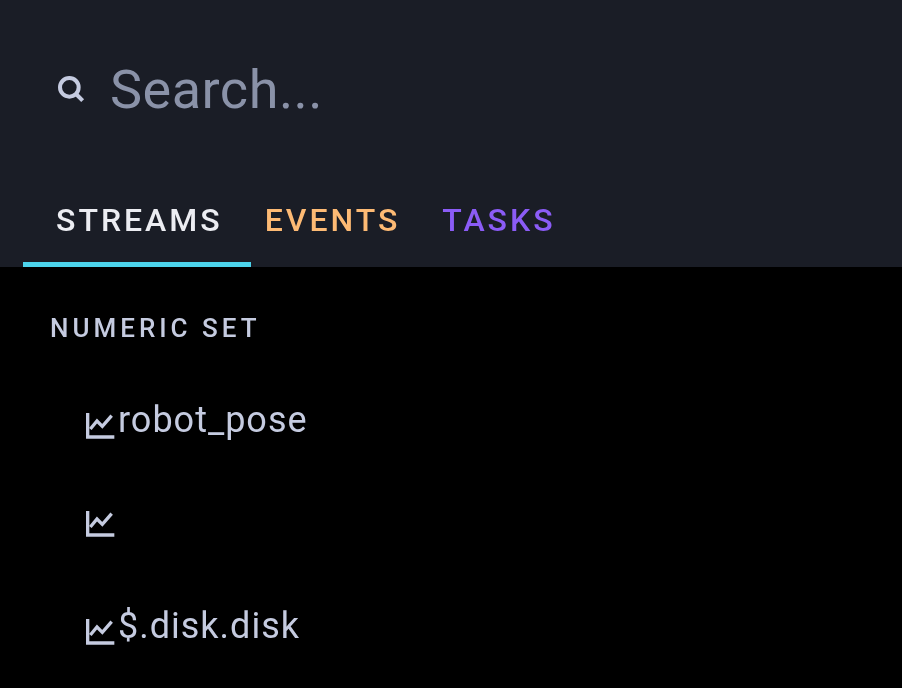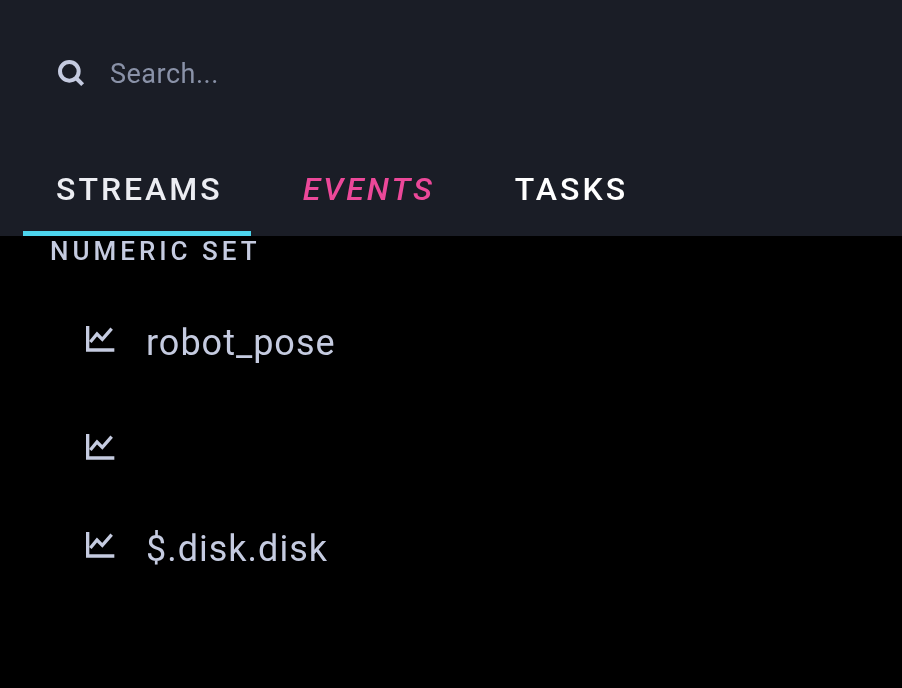--- a/index.html
+++ b/index.html
@@ -43,34 +43,34 @@
       stroke: #c5cbe0;
       stroke-width: 3;
       fill: none;
     }
     
     .search-input {
       background: transparent;
       border: none;
       outline: none;
       color: #c5cbe0;
-      font-size: 27px;
+      font-size: 54px;
       font-weight: 400;
       letter-spacing: 0.5px;
       width: 100%;
       font-family: inherit;
     }
     
     .search-input::placeholder {
       color: #8a92a8;
     }
     
     .tabs-container {
       display: flex;
-      gap: 80px;
+      gap: 42px;
       position: relative;
     }
     
     .tab {
       font-size: 32px;
       font-weight: 500;
       letter-spacing: 3px;
       padding-bottom: 28px;
       cursor: pointer;
       position: relative;
@@ -85,46 +85,45 @@
       content: "";
       position: absolute;
       bottom: 0;
       left: -33px;
       right: -28px;
       height: 5px;
       background: #4dd5ed;
     }
     
     .tab:nth-child(2) {
-      color: #ec4899;
-      font-style: italic;
+      color: #fdba74;
     }
     
     .tab:nth-child(3) {
-      color: #ffffff;
+      color: #8b5cf6;
     }
     
     .content-section {
       padding-left: 50px;
+      padding-top: 46px;
       background: #000000;
     }
     
     .section-header {
       font-size: 26px;
       font-weight: 500;
       letter-spacing: 4px;
       color: #c5cbe0;
       text-transform: uppercase;
       margin-bottom: 56px;
     }
     
     .stream-item {
       display: flex;
-      align-items: flex-start;
-      gap: 28px;
+      align-items: flex-end;
       padding-left: 34px;
       margin-bottom: 66px;
       cursor: pointer;
     }
     
     .chart-icon-wrapper {
       display: flex;
       align-items: center;
       justify-content: center;
     }

